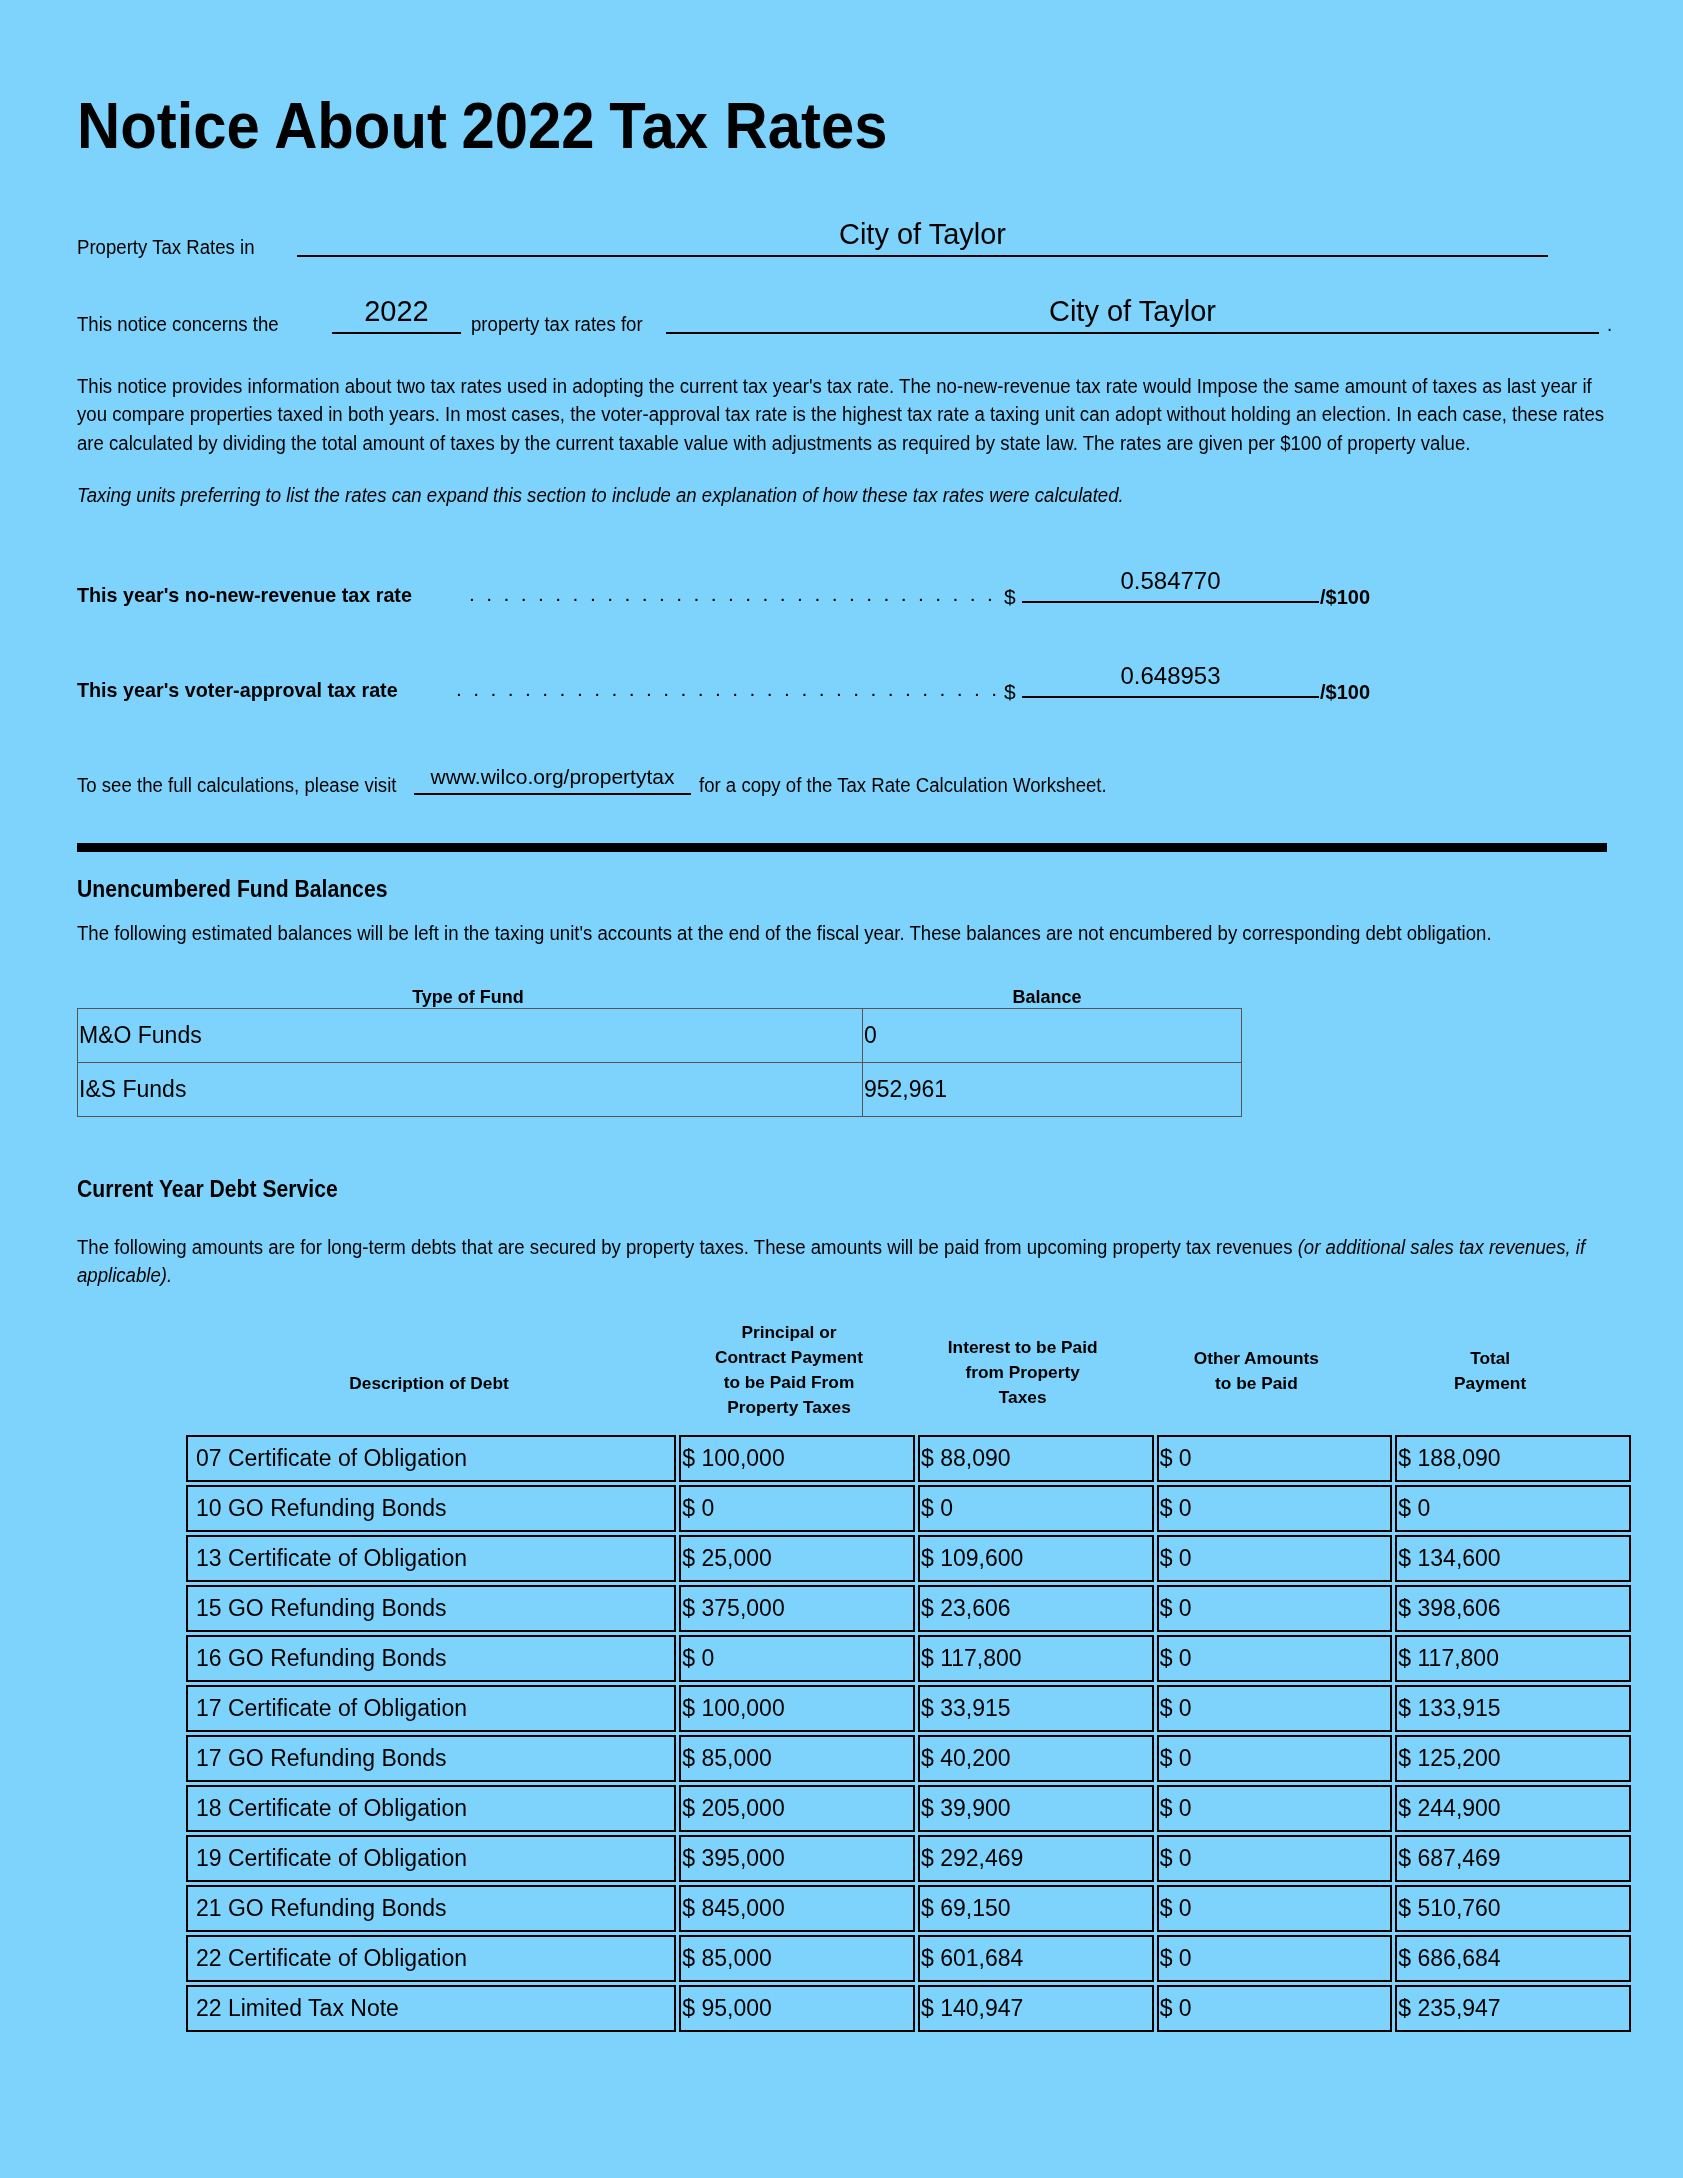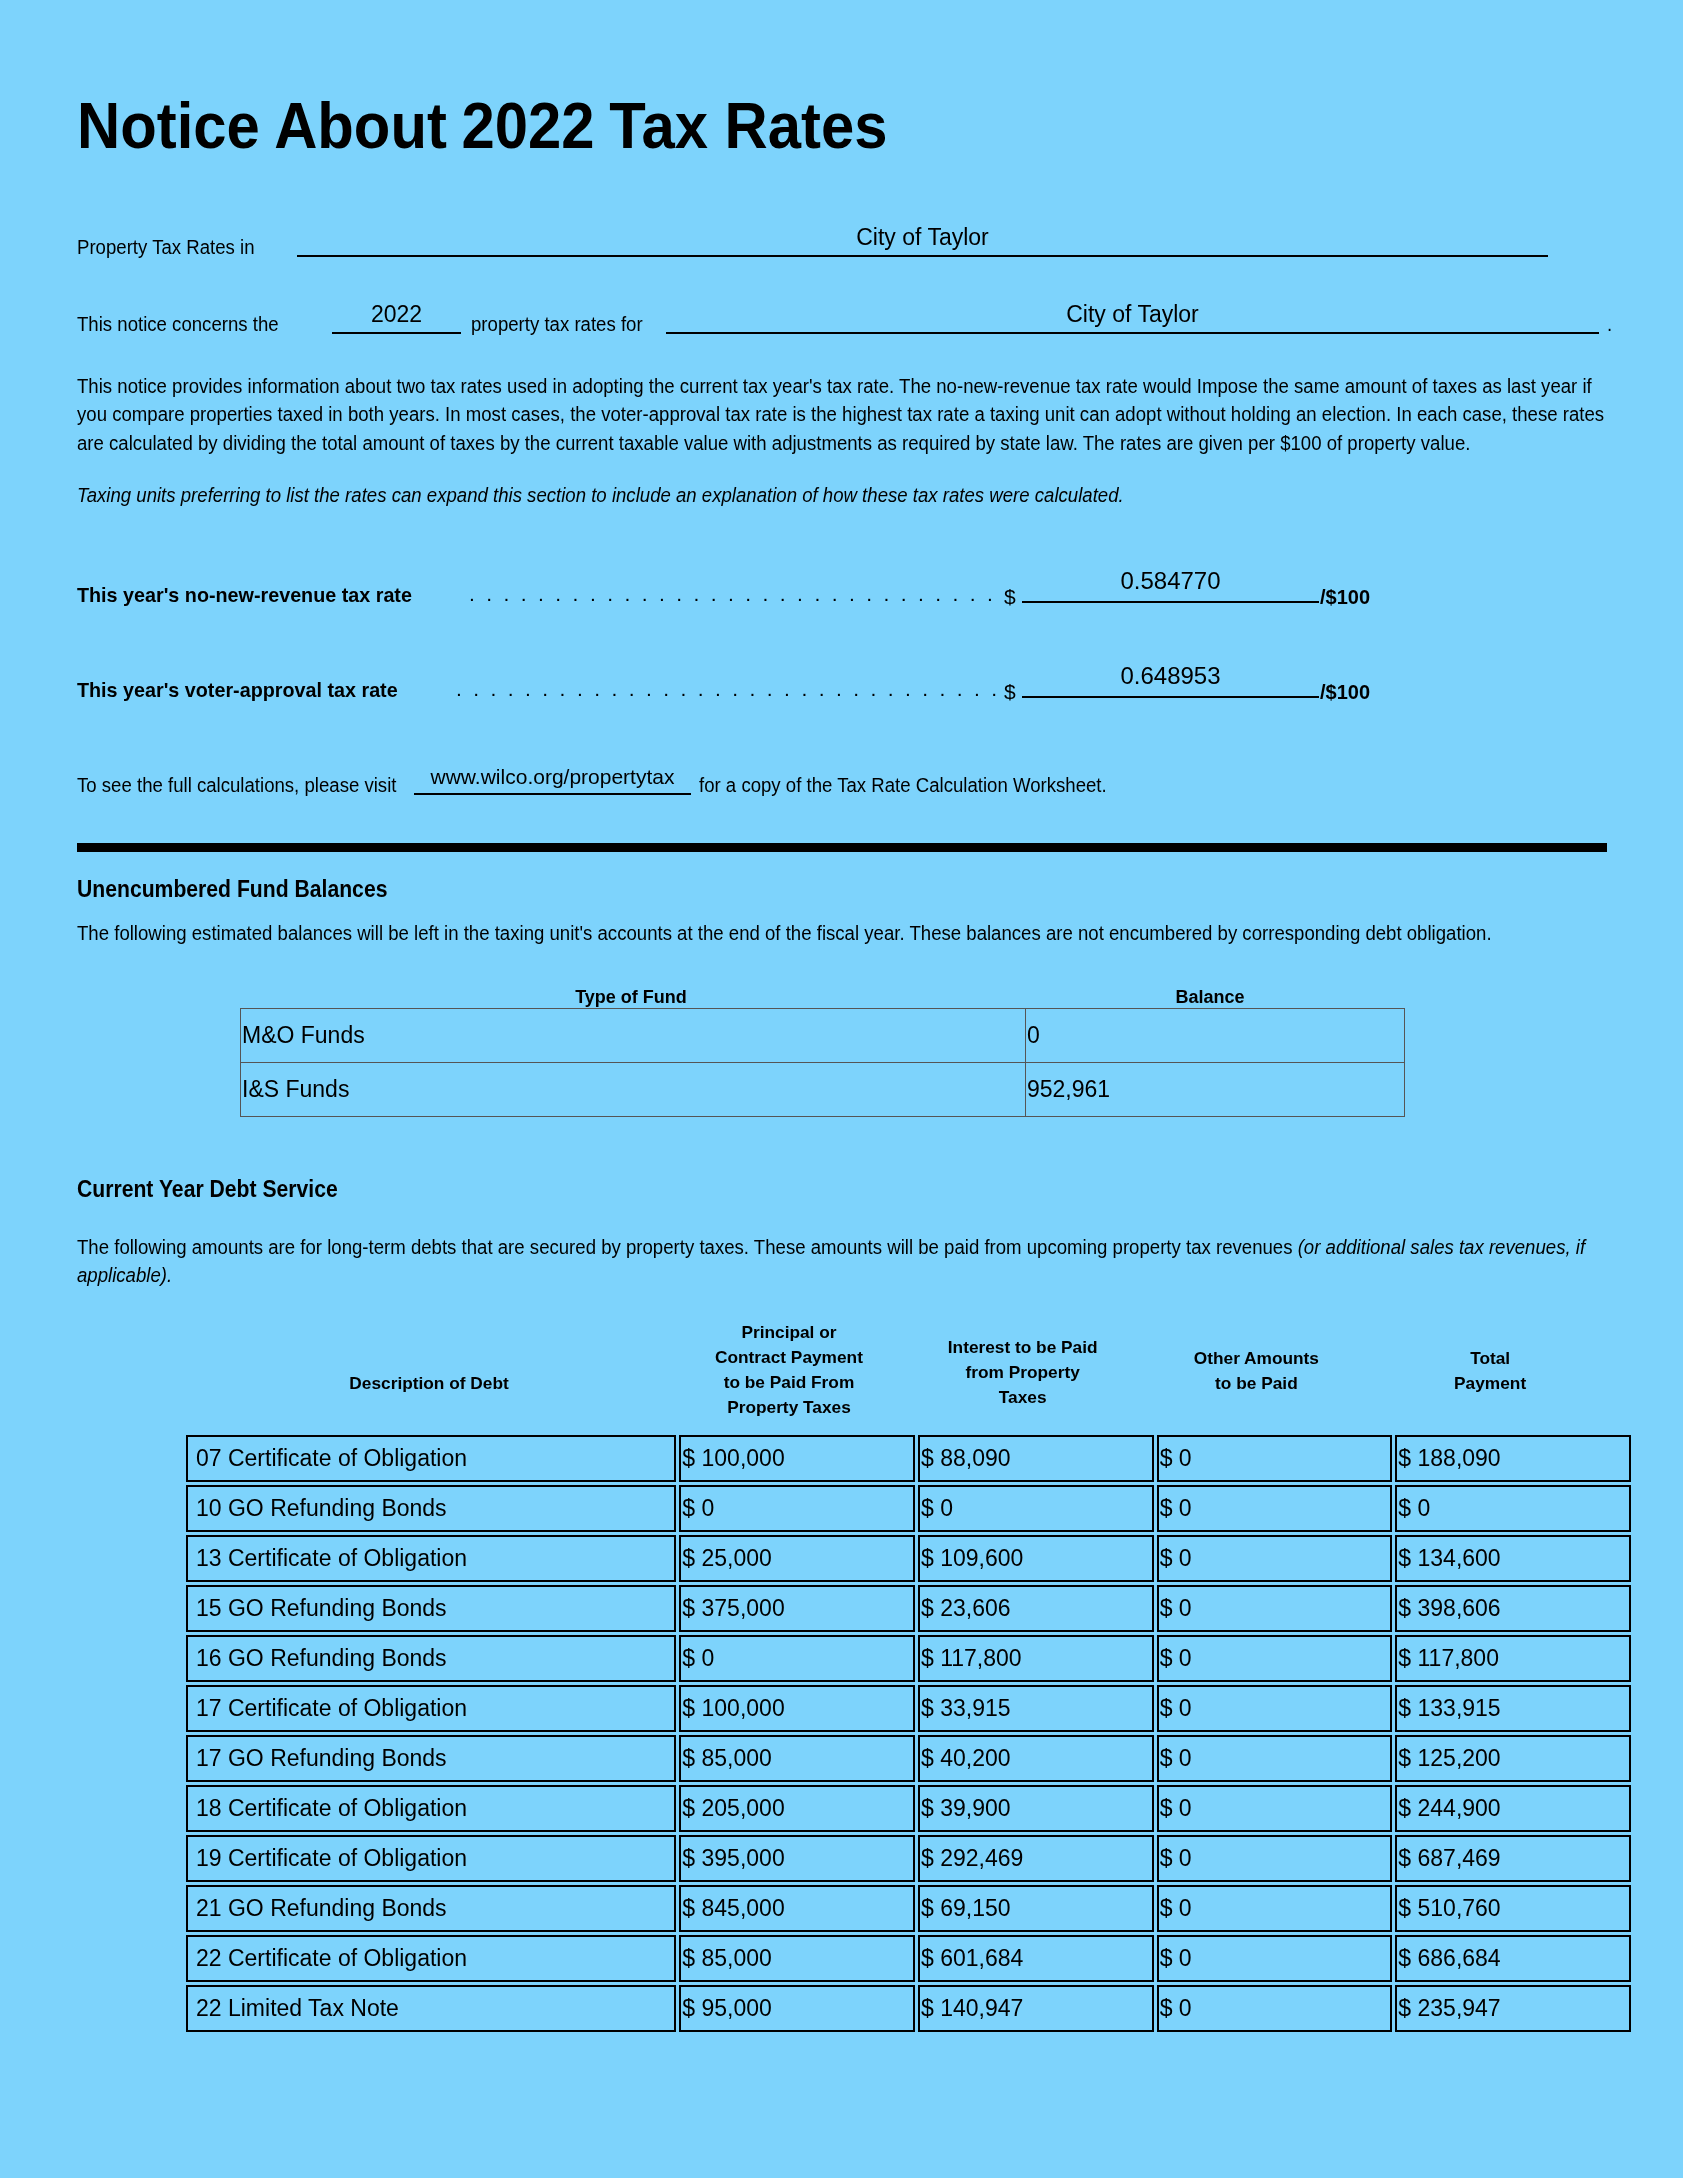--- a/index.html
+++ b/index.html
@@ -68,21 +68,21 @@
   }
   .formline .rule {
     position: absolute;
     bottom: 8px;
     border-bottom: 2px solid #000;
     height: 0;
   }
   .formline .filled {
     position: absolute;
     bottom: 14px;
-    font-size: 23px;
+    font-size: 29px;
     text-align: center;
     white-space: nowrap;
   }
 
   
   .rate-row {
     position: relative;
     height: 65px;
   }
   .rate-row .rate-label {
@@ -143,21 +143,20 @@
   .section-head {
     font-size: 23px;
     font-weight: bold;
     transform: scaleX(0.92);
     transform-origin: left top;
     white-space: nowrap;
   }
 
   
   .fund-wrap {
-    margin-left: 163px;
     width: 1158px;
   }
   .fund-head {
     display: flex;
     font-size: 18px;
     font-weight: bold;
   }
   .fund-head .fh-type { width: 782px; text-align: center; }
   .fund-head .fh-bal  { width: 376px; text-align: center; }
   table.fund {

